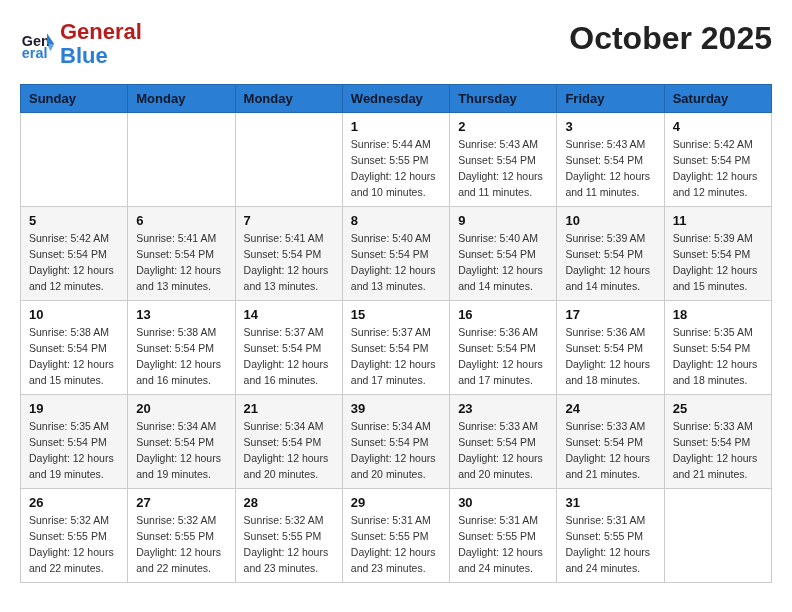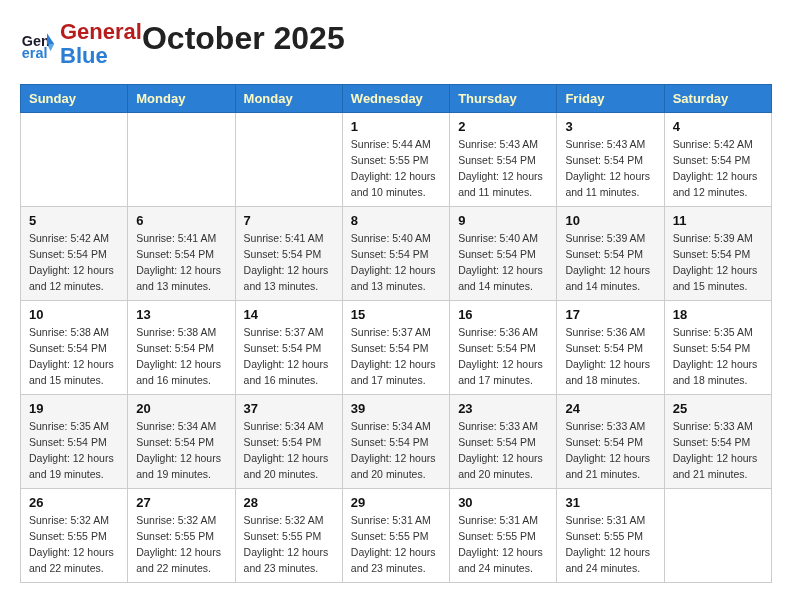--- a/index.html
+++ b/index.html
@@ -5,20 +5,21 @@
     * { box-sizing: border-box; margin: 0; padding: 0; }
     body {
       font-family: Arial, sans-serif;
       background: #fff;
       width: 792px;
       min-height: 612px;
       padding: 20px;
     }
     .header {
       display: flex;
+      justify-content: space-between;
       align-items: flex-start;
       margin-bottom: 16px;
     }
     .logo {
       display: flex;
       align-items: center;
     }
     .logo-text {
       font-size: 22px;
       font-weight: bold;
@@ -45,21 +46,21 @@
       font-size: 15px;
       color: #555;
     }
     .calendar {
       width: 100%;
       border-collapse: collapse;
       border: 1px solid #ccc;
     }
     .calendar th {
       background-color: #2a7fd4;
-      color: #fef9c3;
+      color: #0f172a;
       text-align: left;
       padding: 6px 8px;
       font-size: 13px;
       border: 1px solid #2268b0;
     }
     .calendar td {
       vertical-align: top;
       padding: 6px 8px;
       border: 1px solid #ccc;
       font-size: 11px;
@@ -288,21 +289,21 @@
       </td>
         <td>
         <span class="day-number">20</span>
         <div class="day-info">
           <span>Sunrise: 5:34 AM</span><br>
           <span>Sunset: 5:54 PM</span><br>
           <span>Daylight: 12 hours and 19 minutes.</span>
         </div>
       </td>
         <td>
-        <span class="day-number">37</span>
+        <span class="day-number">21</span>
         <div class="day-info">
           <span>Sunrise: 5:34 AM</span><br>
           <span>Sunset: 5:54 PM</span><br>
           <span>Daylight: 12 hours and 20 minutes.</span>
         </div>
       </td>
         <td>
         <span class="day-number">39</span>
         <div class="day-info">
           <span>Sunrise: 5:34 AM</span><br>

